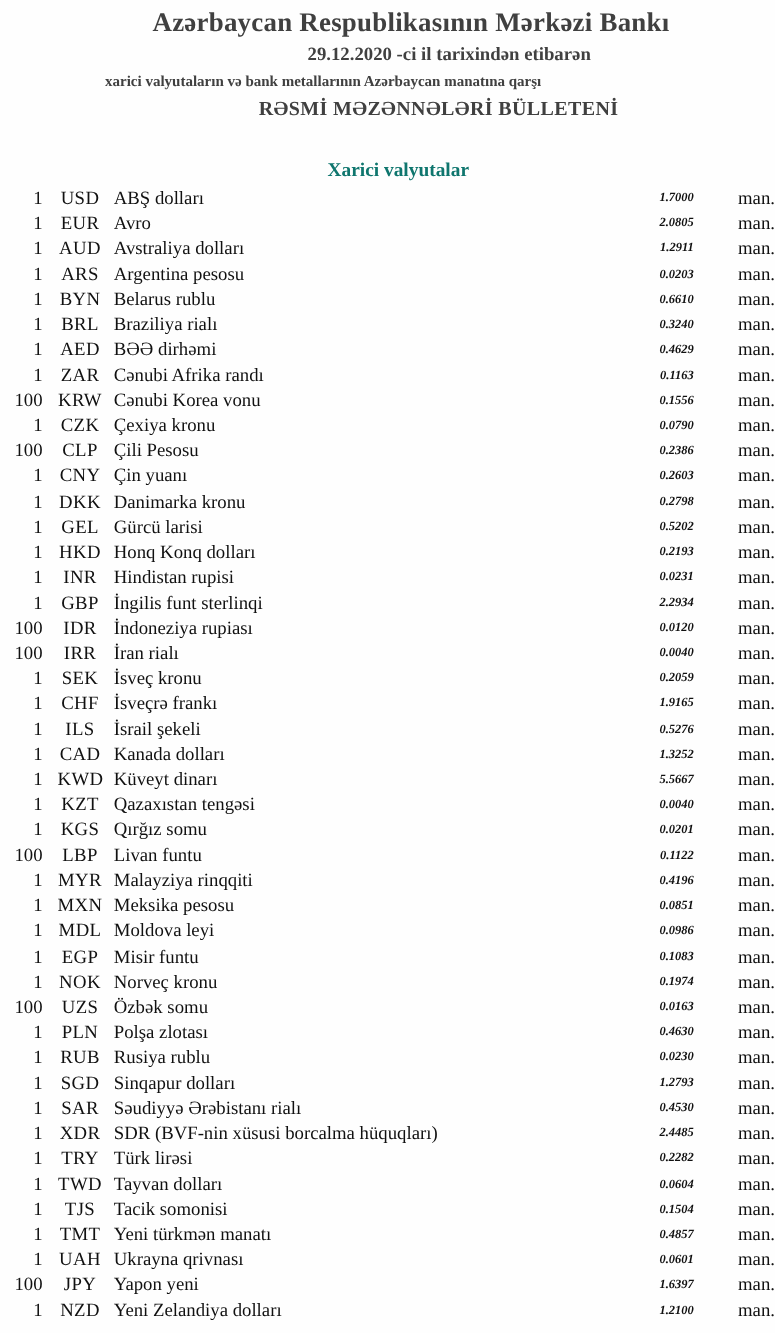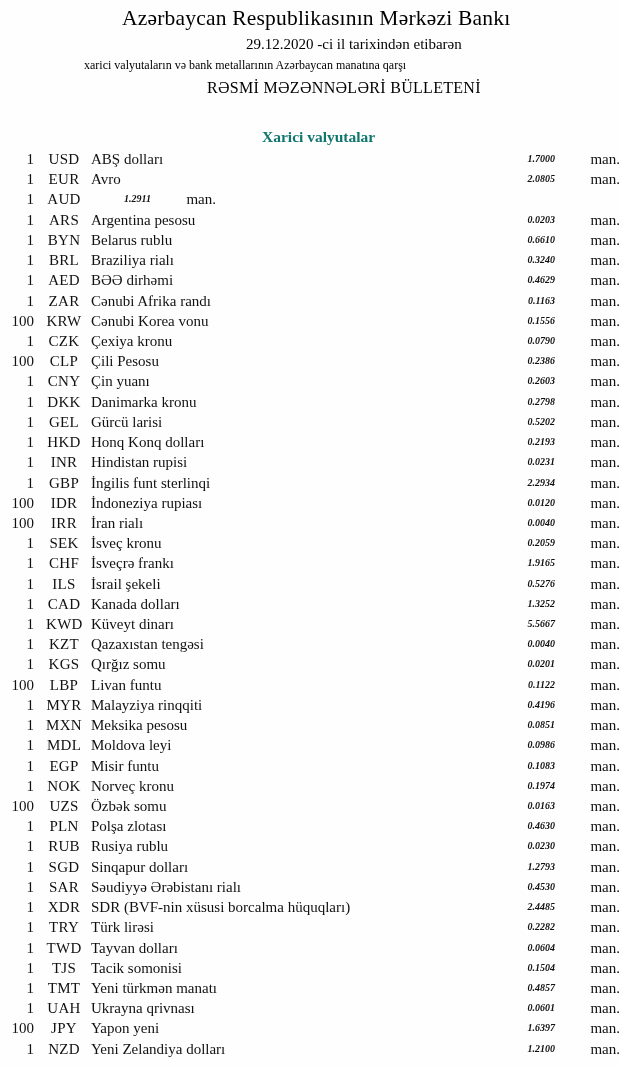--- a/index.html
+++ b/index.html
@@ -16,22 +16,22 @@
   }
   .page {
     position: relative;
     width: 620px;
     height: 1066px;
     background: #fefefe;
   }
   .hline {
     position: absolute;
     white-space: nowrap;
-    font-weight: normal;
-    color: #000000;
+    font-weight: bold;
+    color: #404040;
   }
   .bank-title   { top: 6px;  left: 122px; font-size: 21.5px; letter-spacing: 0.2px; }
   .date-line    { top: 36px; left: 246px; font-size: 15px; }
   .subtitle-1   { top: 58px; left: 84px;  font-size: 12px; }
   .subtitle-2   { top: 79px; left: 207px; font-size: 16px; letter-spacing: 0.3px; }
   .section-title{
     position: absolute;
     top: 128px; left: 262px;
     font-size: 15.5px;
     font-weight: bold;
@@ -114,20 +114,21 @@
     <span class="qty">1</span>
     <span class="code">EUR</span>
     <span class="name">Avro</span>
     <span class="rate">2.0805</span>
     <span class="unit">man.</span>
   </div>
 
   <div class="row">
     <span class="qty">1</span>
     <span class="code">AUD</span>
+    <span class="name">Avstraliya dolları</span>
     <span class="rate">1.2911</span>
     <span class="unit">man.</span>
   </div>
 
   <div class="row">
     <span class="qty">1</span>
     <span class="code">ARS</span>
     <span class="name">Argentina pesosu</span>
     <span class="rate">0.0203</span>
     <span class="unit">man.</span>

